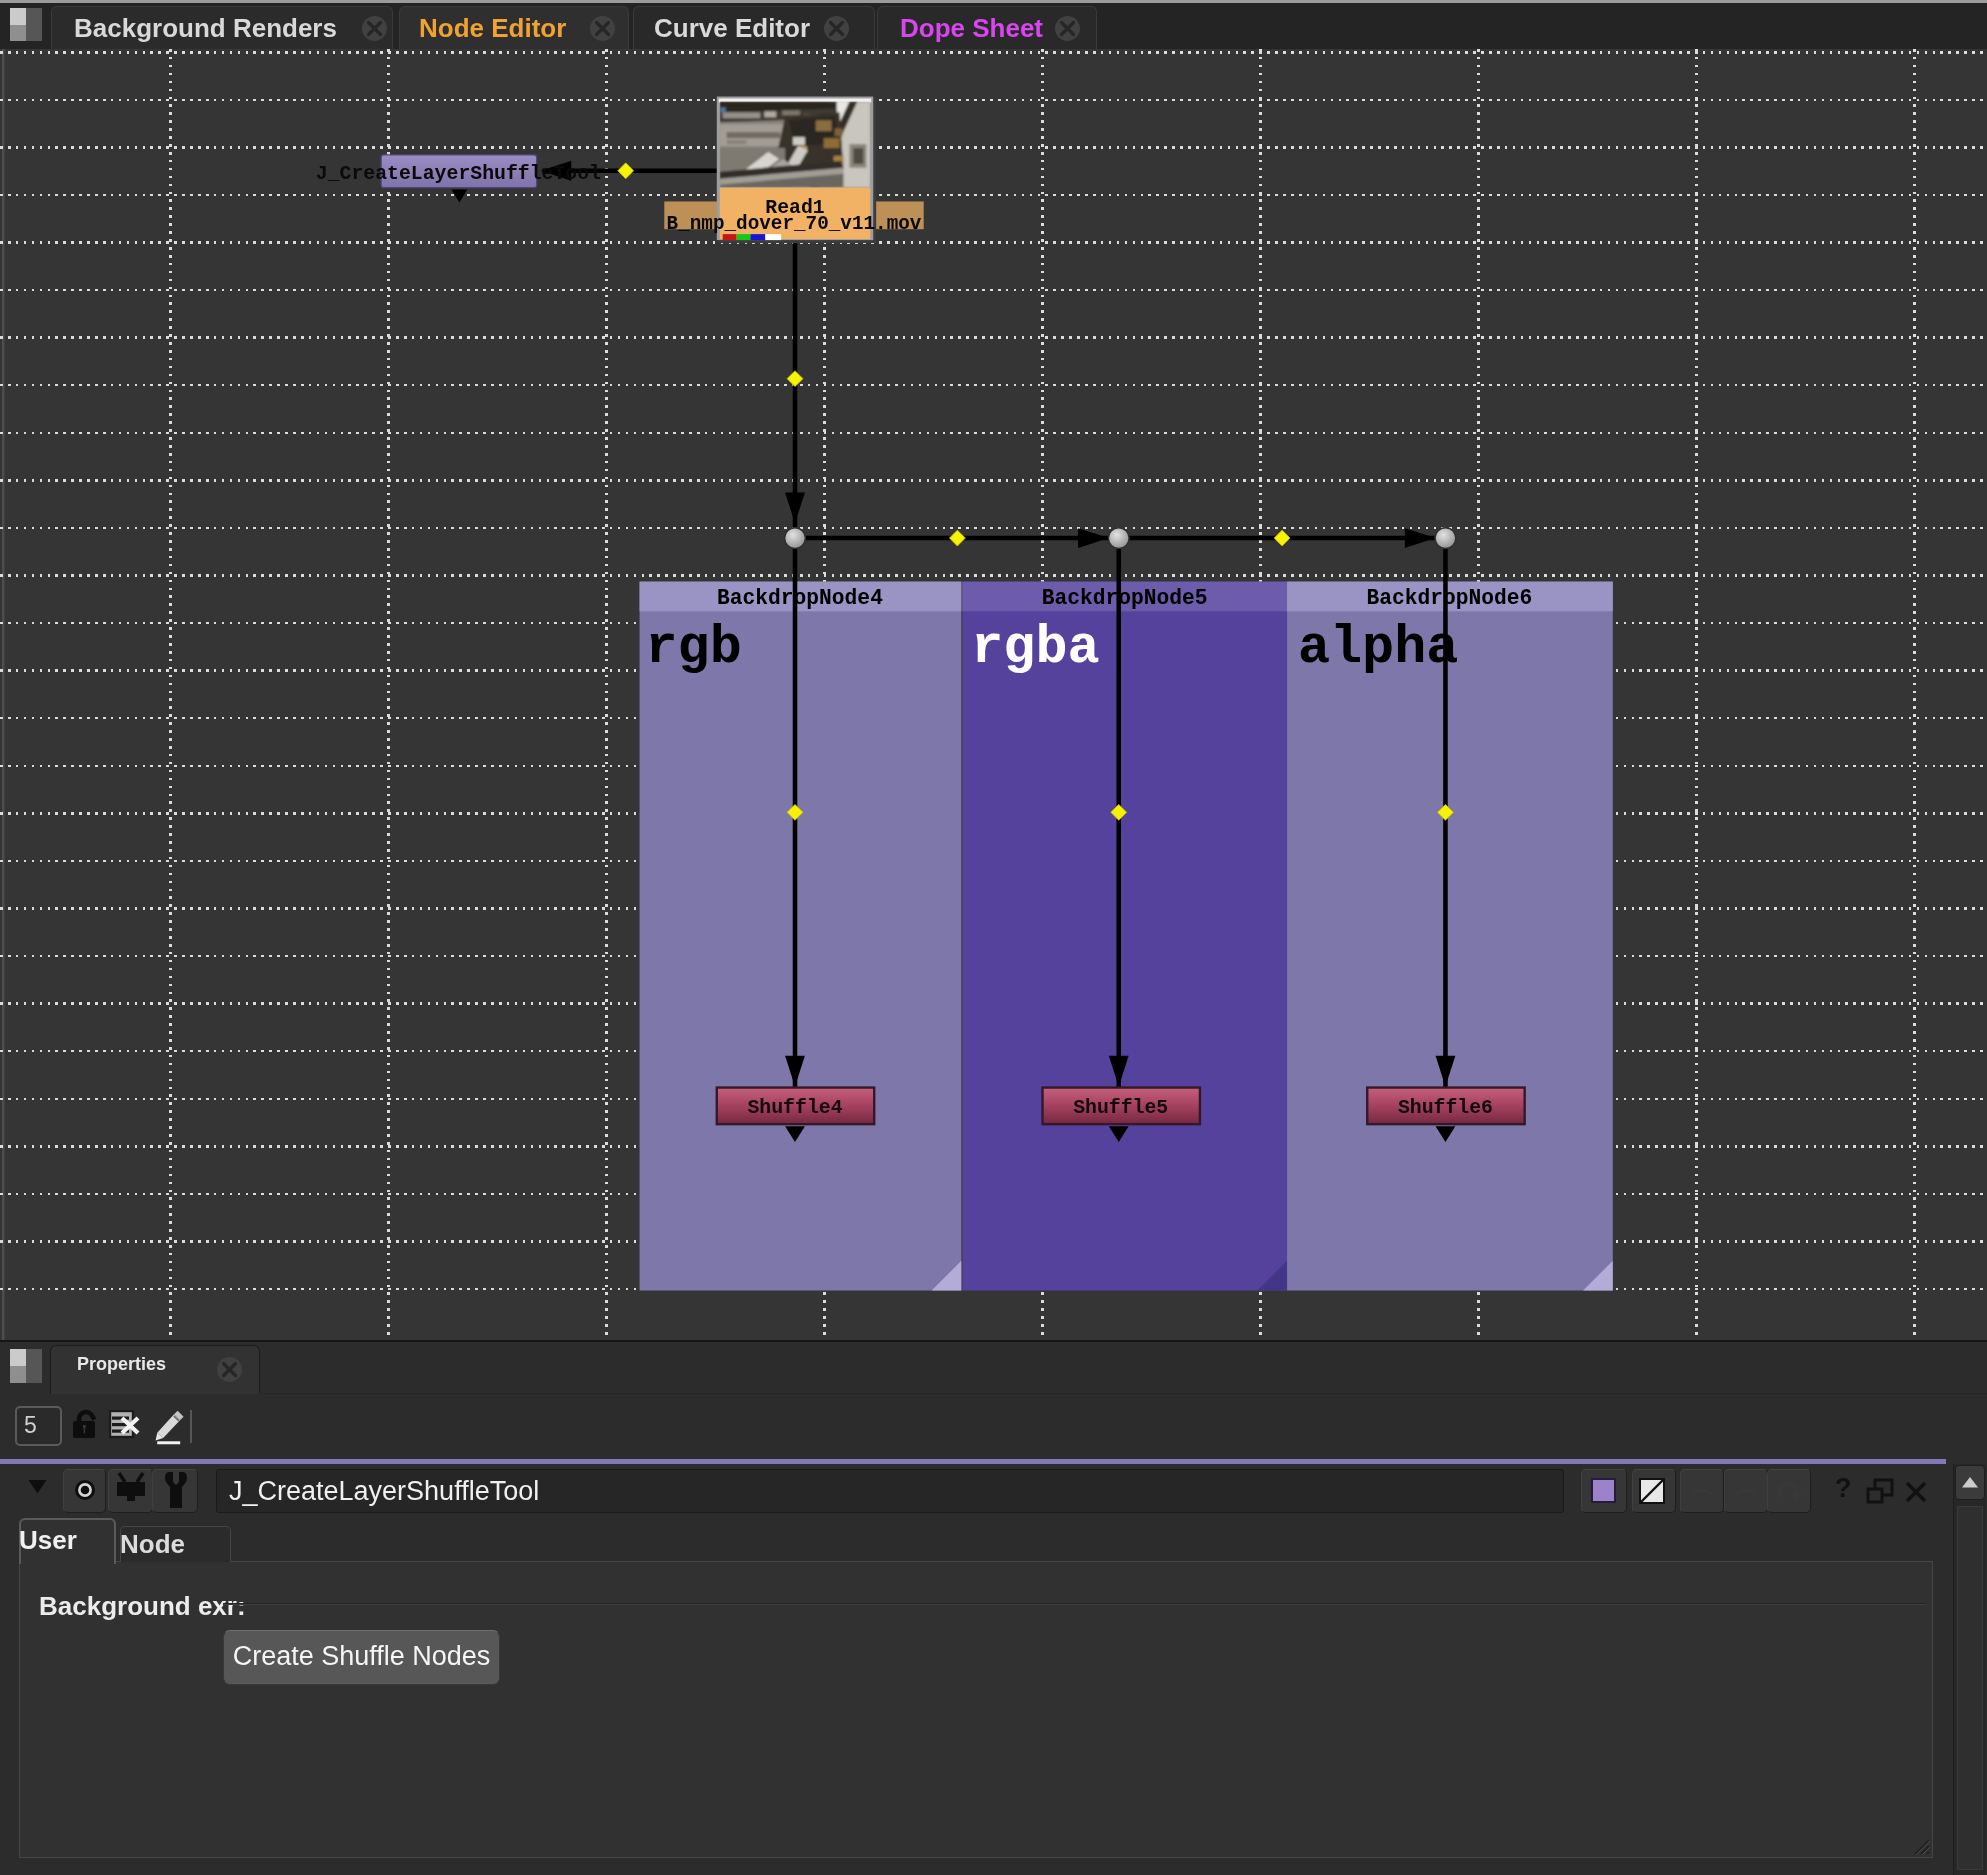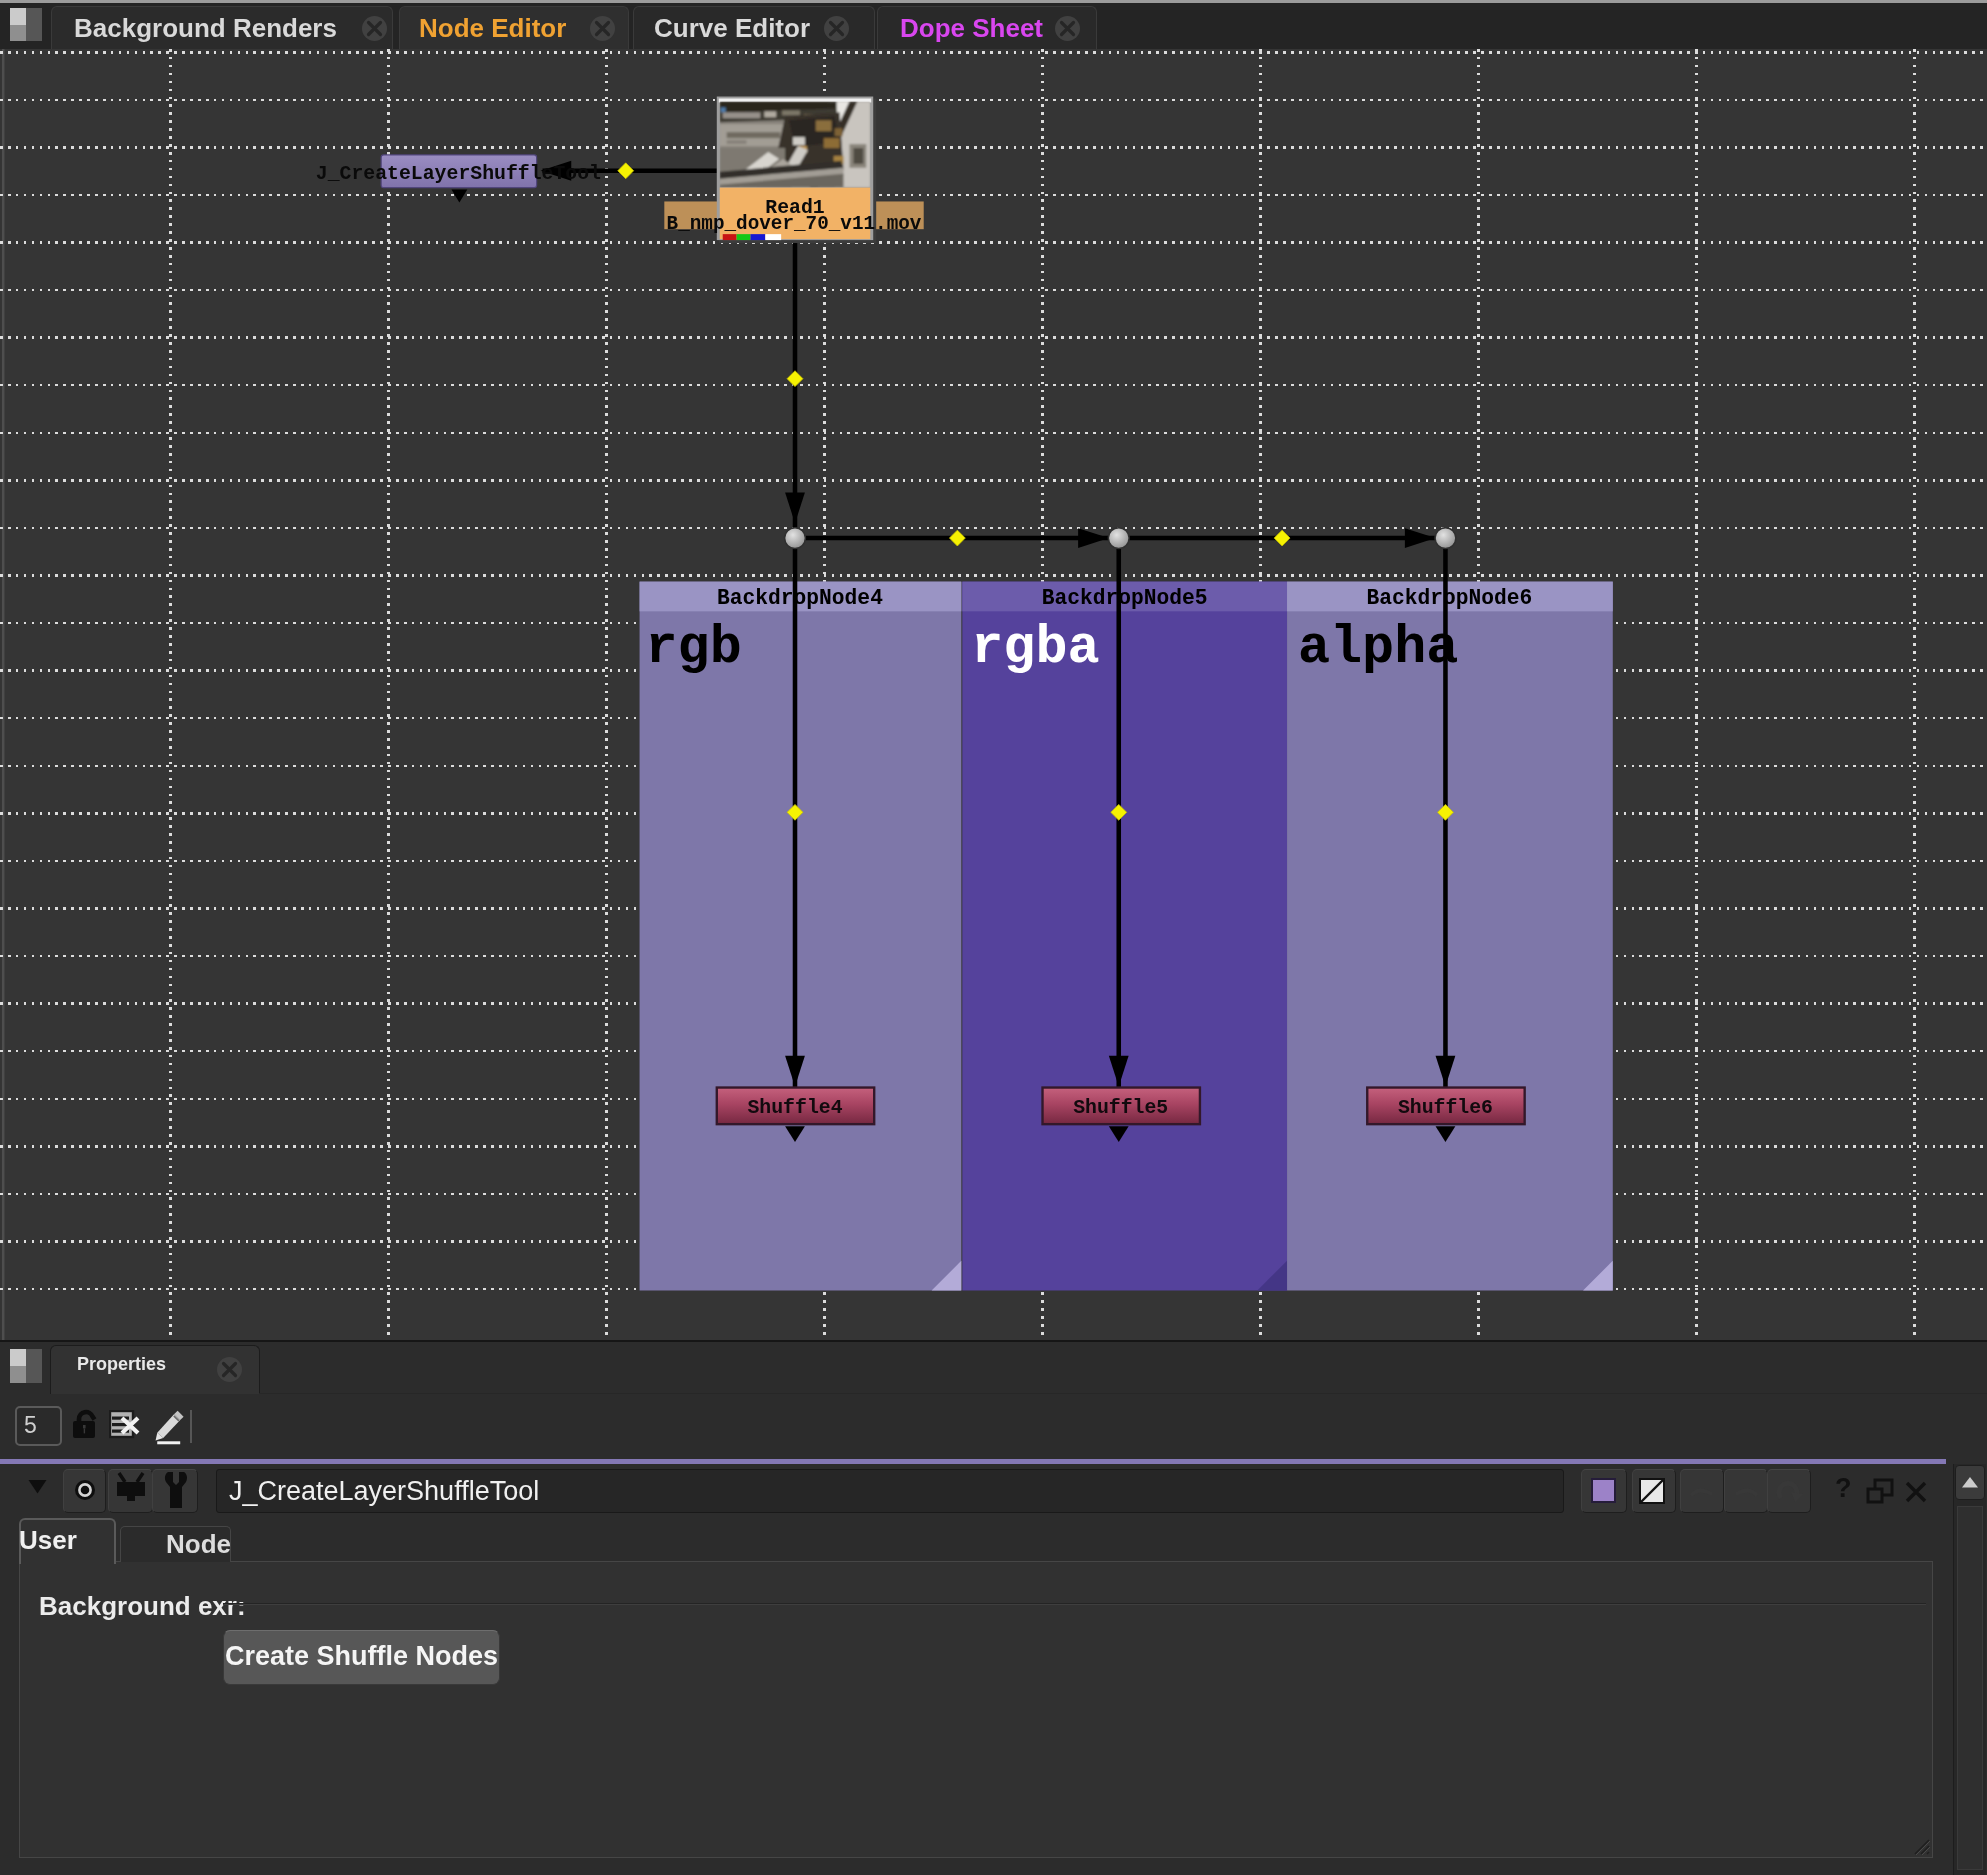--- a/index.html
+++ b/index.html
@@ -306,21 +306,21 @@
 <div class="abs" style="left:1953px;top:1464px;width:33px;height:411px;background:#272727;border-left:1px solid #1d1d1d;box-sizing:border-box;"></div>
 <div class="abs" style="left:1955px;top:1465px;width:30px;height:35px;background:#3b3b3b;border:1px solid #1e1e1e;border-radius:4px;box-sizing:border-box;"></div>
 <svg class="abs" style="left:1958px;top:1473px;" width="24" height="18" viewBox="0 0 24 18">
 <polygon points="12,4 20,14.5 4,14.5" fill="#cccccc"></polygon>
   </svg>
 <div class="abs" style="left:1957px;top:1506px;width:26px;height:364px;background:#2f2f2f;border:1px solid #3a3a3a;box-sizing:border-box;"></div>
 <div class="abs" style="left:19px;top:1561px;width:1914px;height:297px;background:#313131;border:1px solid #464646;box-sizing:border-box;"></div>
 <div class="abs" style="left:19px;top:1518px;width:97px;height:46px;background:#313131;border:2px solid #5a5a5a;border-bottom:none;border-radius:6px 6px 0 0;box-sizing:border-box;"></div>
 <div class="abs" style="left:19px;top:1518px;width:97px;height:44px;line-height:44px;text-align:left;font-size:26px;font-weight:bold;color:#f0f0f0;">User</div>
 <div class="abs" style="left:120px;top:1526px;width:111px;height:36px;background:#2b2b2b;border:1px solid #454545;border-bottom:none;border-radius:5px 5px 0 0;box-sizing:border-box;"></div>
-<div class="abs" style="left:120px;top:1526px;width:111px;height:36px;line-height:36px;text-align:right;font-size:26px;font-weight:bold;color:#dcdcdc;">Node</div>
+<div class="abs" style="left:120px;top:1526px;width:111px;height:36px;line-height:36px;text-align:left;font-size:26px;font-weight:bold;color:#dcdcdc;">Node</div>
 <div class="abs" style="left:39px;top:1591px;font-size:26px;font-weight:bold;color:#ececec;">Background exr:</div>
 <div class="abs" style="left:223px;top:1603px;width:1703px;height:1px;background:#242424;border-bottom:1px solid #3e3e3e;"></div>
 <div class="abs" style="left:223px;top:1630px;width:277px;height:55px;background:#575757;border:1px solid #393939;border-top-color:#6e6e6e;border-radius:7px;box-sizing:border-box;"></div>
-<div class="abs" style="left:223px;top:1630px;width:277px;height:53px;line-height:53px;text-align:center;font-size:27px;font-weight:bold;color:#f5f5f5;">Create Shuffle Nodes</div>
+<div class="abs" style="left:223px;top:1630px;width:277px;height:53px;line-height:53px;text-align:center;font-size:27px;font-weight:normal;color:#f5f5f5;">Create Shuffle Nodes</div>
 <svg class="abs" style="left:1911px;top:1836px;" width="20" height="20" viewBox="0 0 20 20">
 <path d="M18,4 L4,18 M18,10 L10,18 M18,16 L16,18" stroke="#1f1f1f" stroke-width="1.5"></path>
 <path d="M19,5 L5,19 M19,11 L11,19" stroke="#4a4a4a" stroke-width="1"></path>
 </svg>
 
 </body></html>

